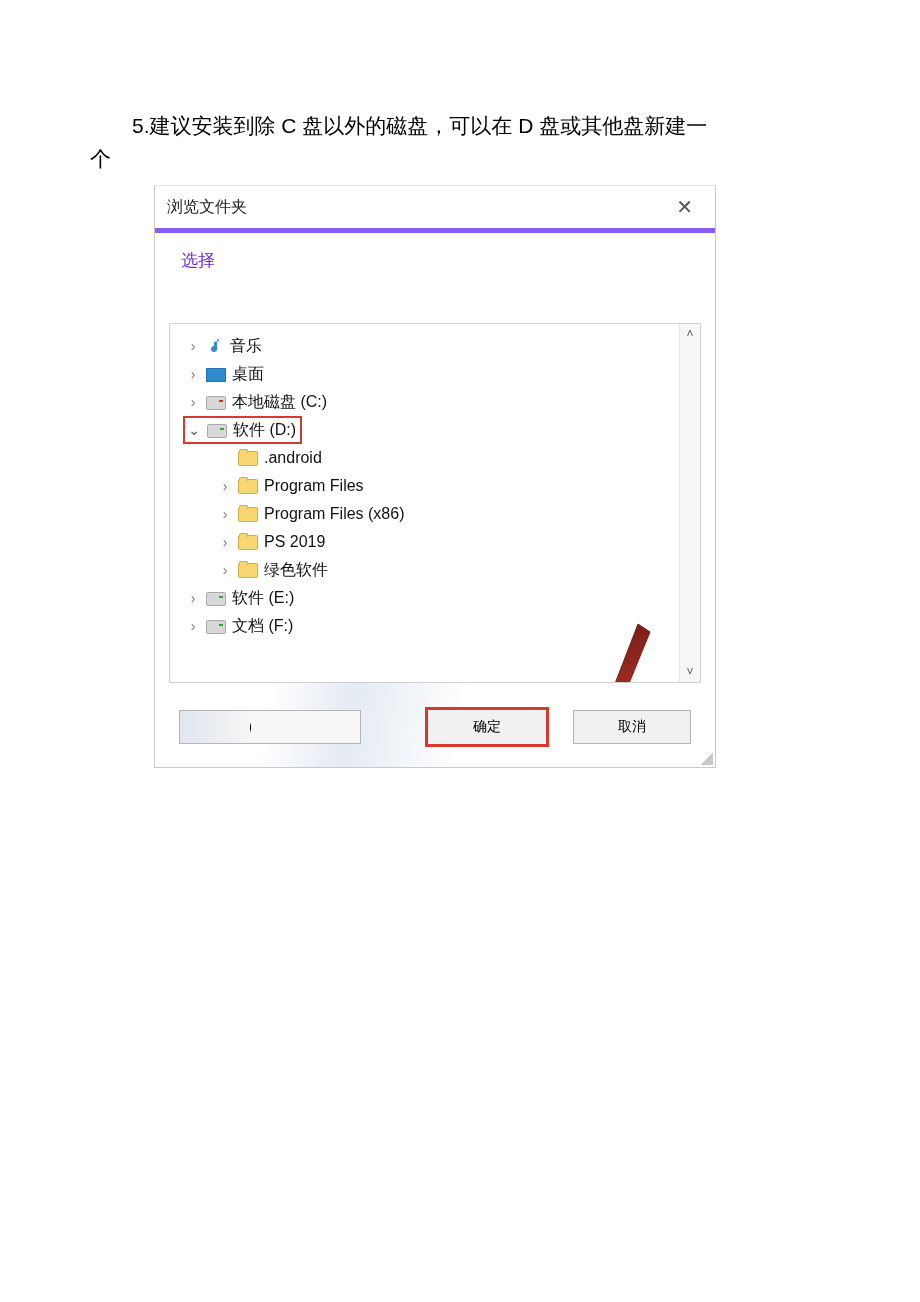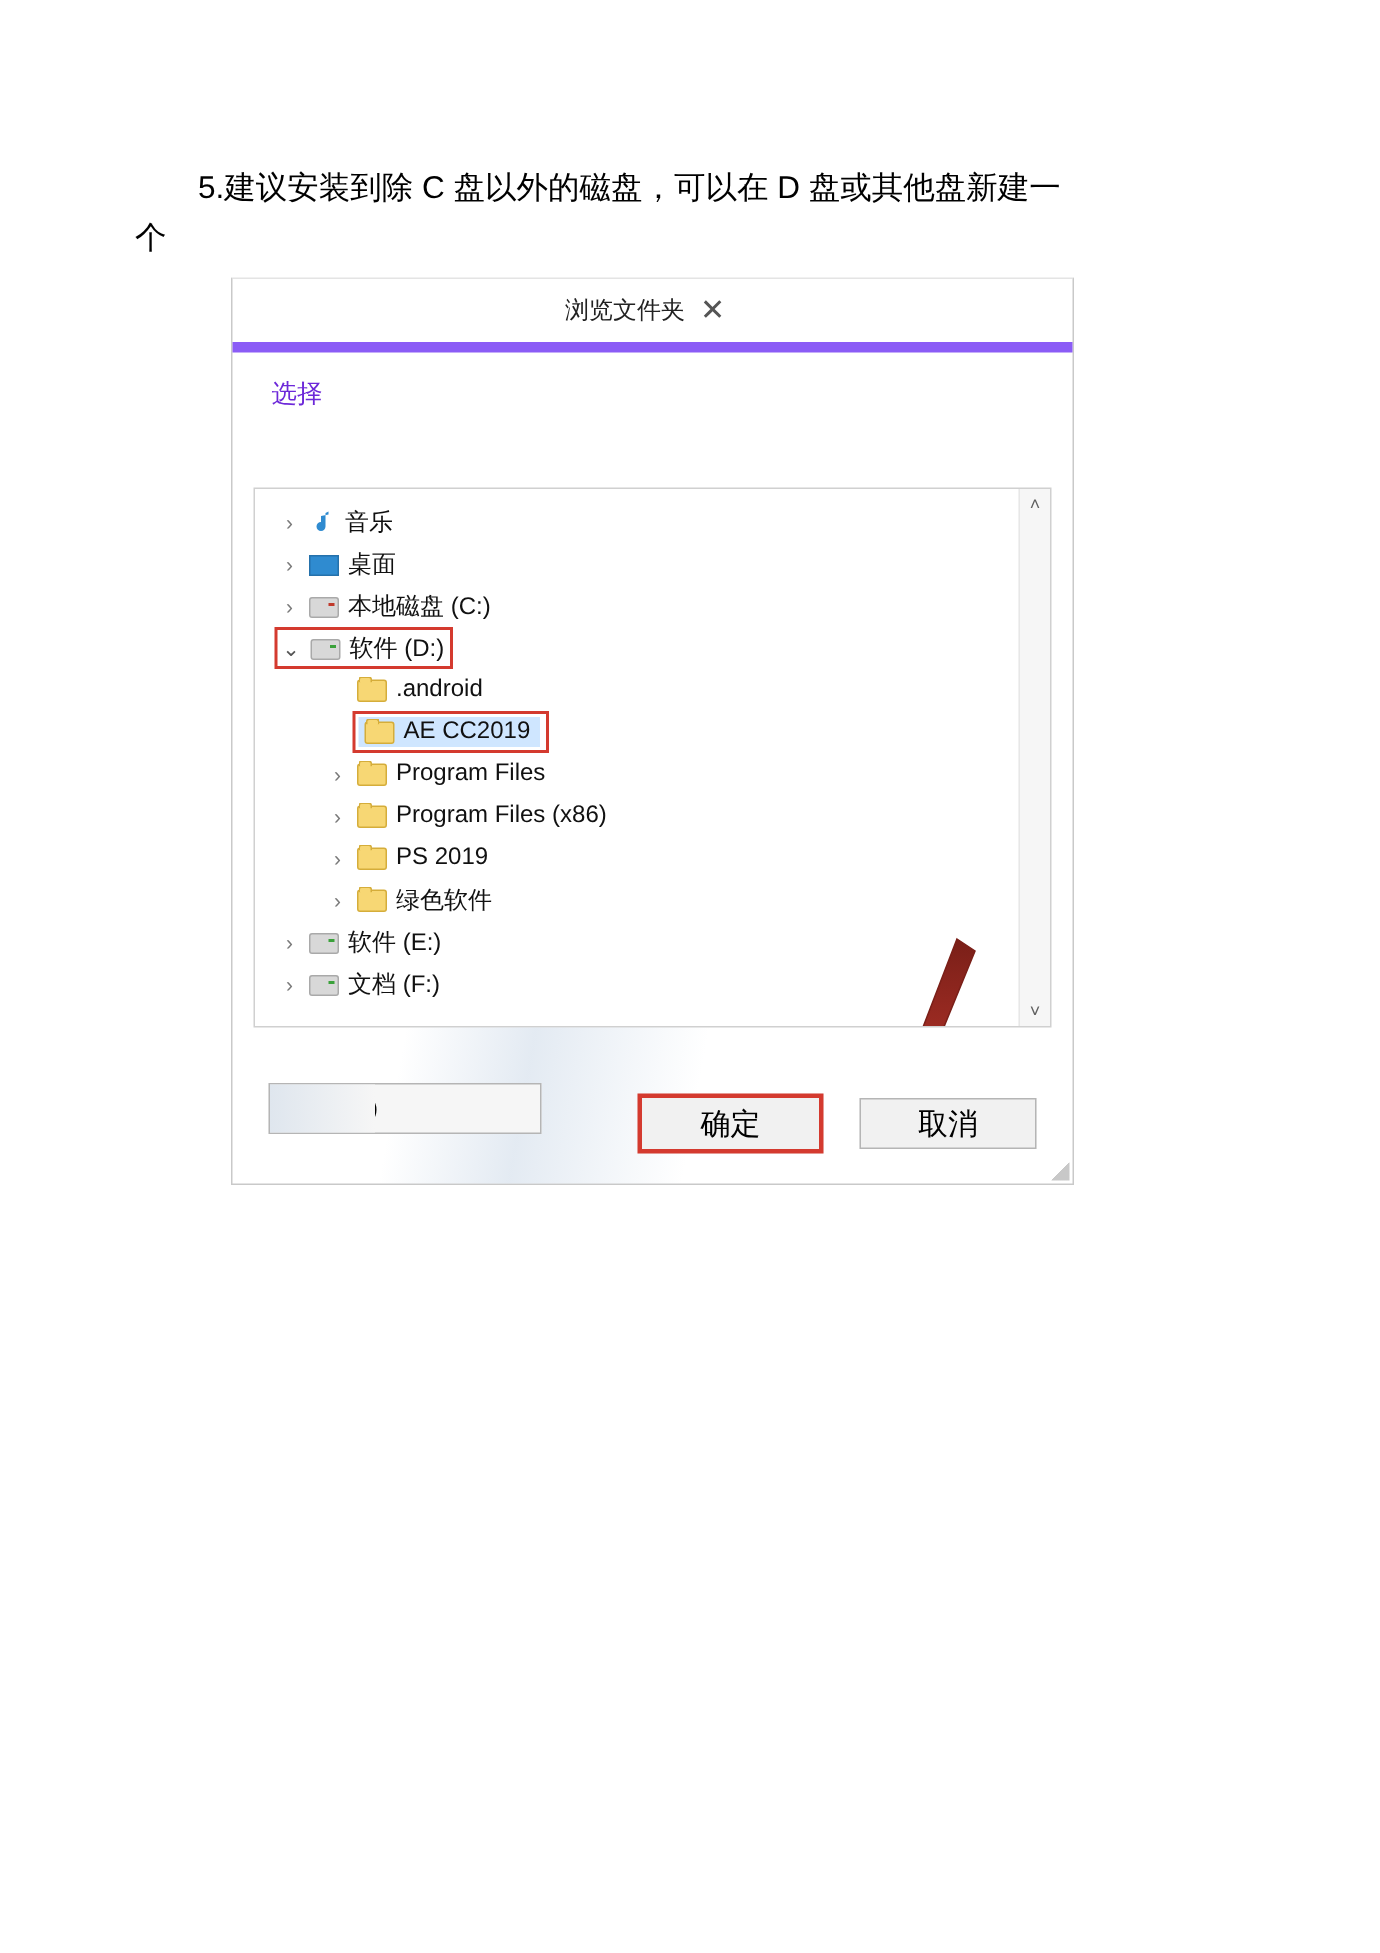--- a/index.html
+++ b/index.html
@@ -32,24 +32,24 @@
     width: 560px;
     border: 1px solid #c9c9c9;
     border-top: 1px solid #e4e4e4;
     background: #fff;
     position: relative;
     font-family: "Microsoft YaHei", "Segoe UI", Tahoma, sans-serif;
   }
   .dlg-title {
     display: flex;
     align-items: center;
-    justify-content: center;
+    justify-content: space-between;
     height: 42px;
     padding: 0 12px 0 12px;
-    border-bottom: 7px solid #8b5cf6;
+    border-bottom: 5px solid #8b5cf6;
   }
   .dlg-title-text { font-size: 16px; color: #222; }
   .close-x {
     font-size: 20px; color: #555; padding: 2px 10px;
     line-height: 1; cursor: pointer;
   }
   .dlg-sub {
     padding: 16px 0 0 26px;
     font-size: 17px;
     color: #6d28d9;
@@ -127,24 +127,23 @@
     gap: 24px;
     justify-content: flex-end;
     background:
       linear-gradient(100deg, rgba(200,214,230,0) 20%, rgba(200,214,230,.5) 35%, rgba(200,214,230,0) 55%);
   }
   .btn {
     width: 116px;
     height: 32px;
     border: 1px solid #b5b5b5;
     background: #f1f1f1;
-    font-size: 20px;
+    font-size: 14px;
     display:flex;align-items:center;justify-content:center;
     cursor:pointer;
-    margin-top:20px;
   }
   .btn.ok { border: 3px solid #d43a2f; width:118px; height:34px; }
   .mfolder {
     width: 170px; height: 32px;
     border: 1px solid #b5b5b5;
     background: #f6f6f6;
     display:flex;align-items:center;justify-content:flex-start;
     padding-right:10px;
     font-size:16px;
     margin-right:auto;
@@ -207,29 +206,20 @@
               <span class="exp" style="color:#555">⌄</span>
               <span class="ic ic-drive"></span>
               <span>软件 (D:)</span>
             </span>
           </div>
           <div class="row lv2">
             <span class="exp">&nbsp;</span>
             <span class="ic ic-folder"></span>
             <span>.android</span>
           </div>
-          <div class="row lv2">
-            <span class="exp">&nbsp;</span>
-            <span class="hl-red">
-              <span class="sel">
-                <span class="ic ic-folder"></span>
-                <span>AE CC2019</span>
-              </span>
-            </span>
-          </div>
           <div class="row lv3">
             <span class="exp">›</span>
             <span class="ic ic-folder"></span>
             <span>Program Files</span>
           </div>
           <div class="row lv3">
             <span class="exp">›</span>
             <span class="ic ic-folder"></span>
             <span>Program Files (x86)</span>
           </div>

